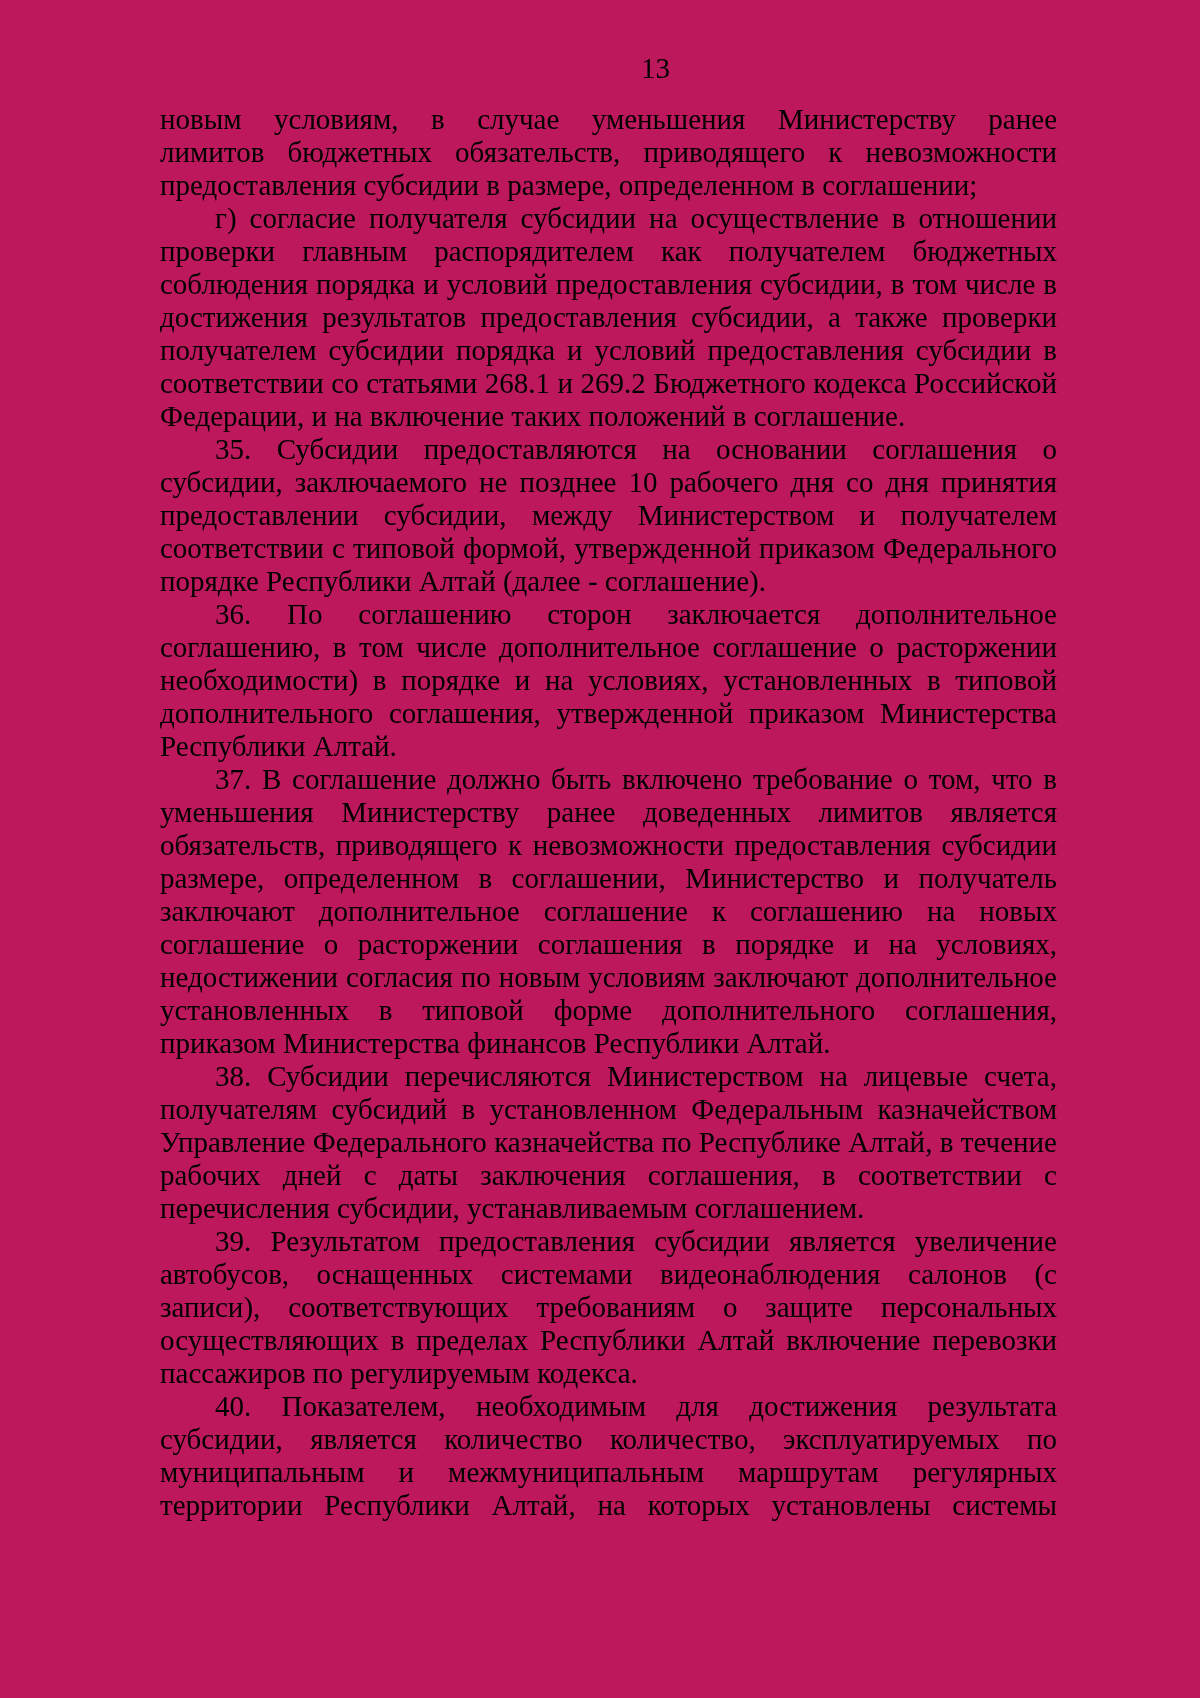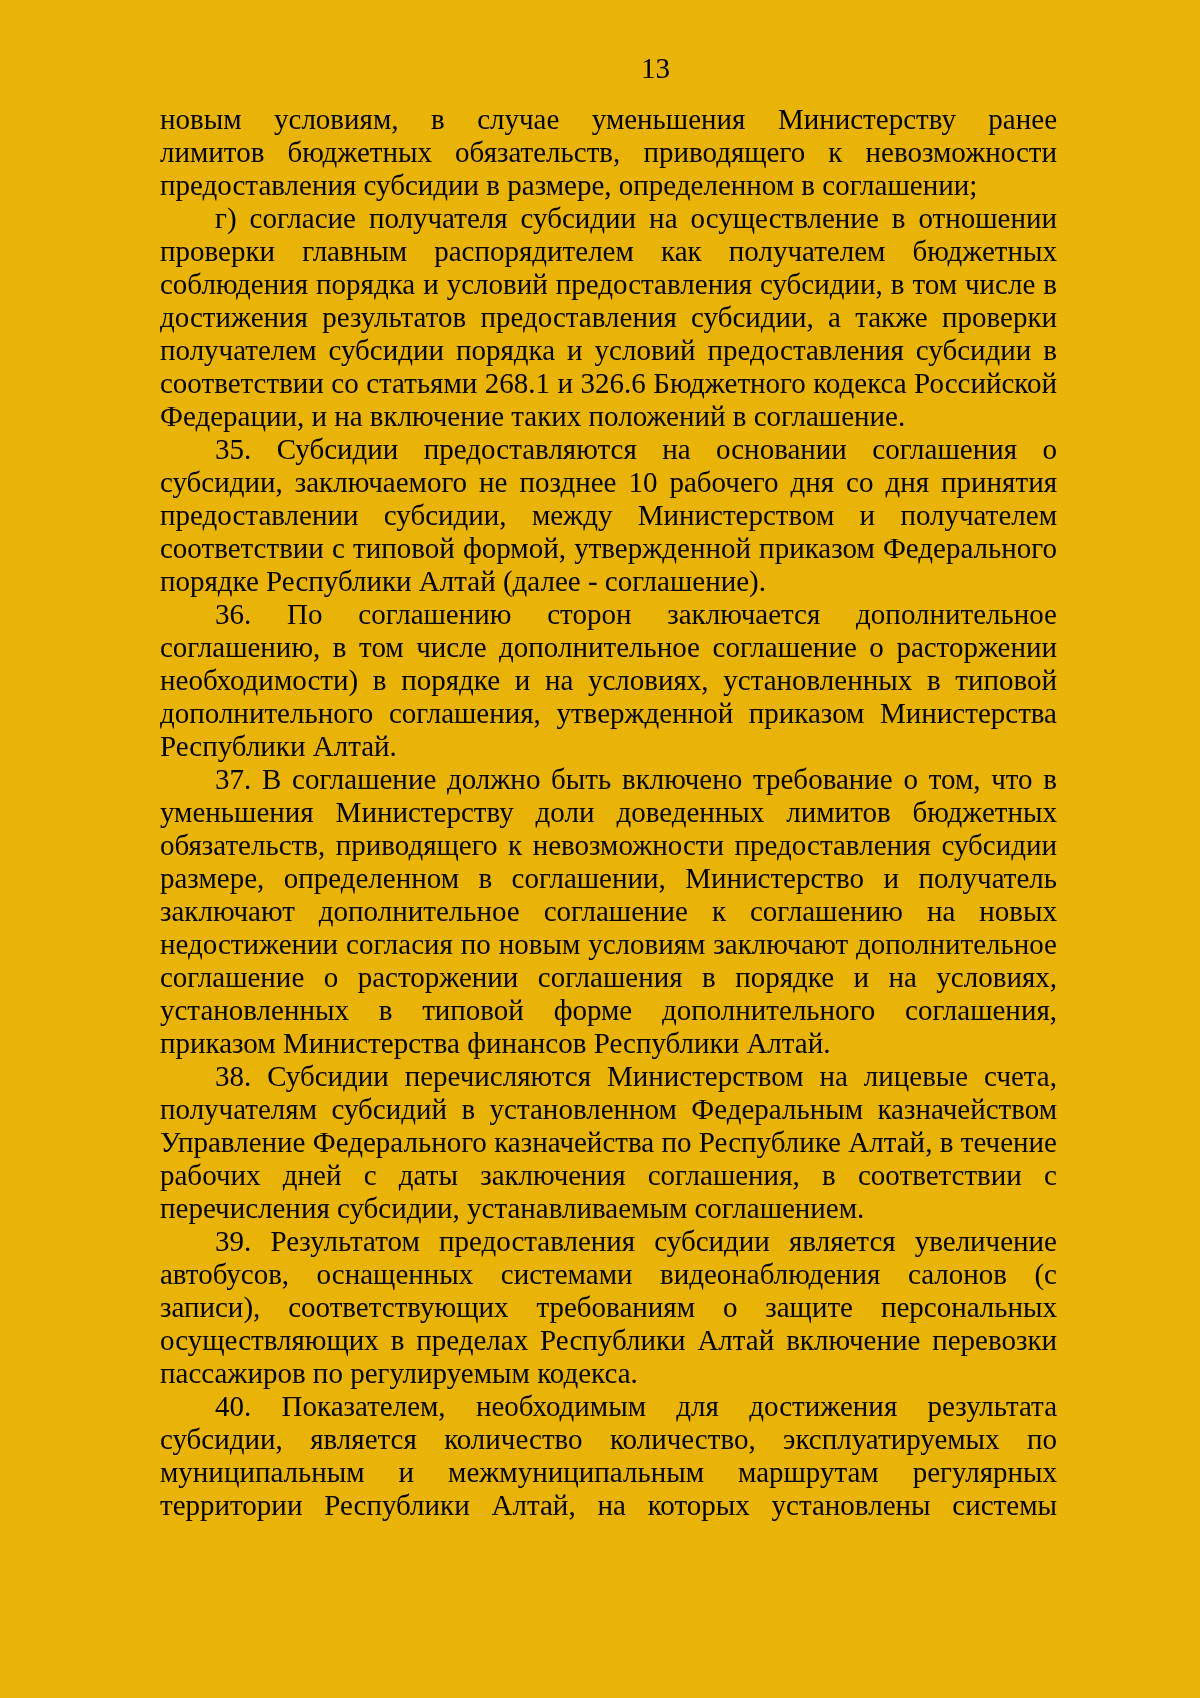--- a/index.html
+++ b/index.html
@@ -4,21 +4,21 @@
 <style>
   html, body {
     margin: 0;
     padding: 0;
     background: #ffffff;
   }
   .page {
     position: relative;
     width: 1200px;
     height: 1698px;
-    background: #eab308;
+    background: #be185d;
     font-family: "Liberation Serif", "DejaVu Serif", serif;
     color: #000000;
     overflow: hidden;
   }
   .page-number {
     position: absolute;
     top: 53px;
     left: 641px;
     font-size: 29px;
     line-height: 30px;
@@ -59,45 +59,45 @@
         <div class="line stretch">новым условиям, в случае уменьшения Министерству ранее доведенных</div>
         <div class="line stretch">лимитов бюджетных обязательств, приводящего к невозможности</div>
         <div class="line">предоставления субсидии в размере, определенном в соглашении;</div>
       </div>
       <div class="paragraph">
         <div class="line stretch indent">г) согласие получателя субсидии на осуществление в отношении них</div>
         <div class="line stretch">проверки главным распорядителем как получателем бюджетных средств</div>
         <div class="line stretch">соблюдения порядка и условий предоставления субсидии, в том числе в части</div>
         <div class="line stretch">достижения результатов предоставления субсидии, а также проверки органами</div>
         <div class="line stretch">получателем субсидии порядка и условий предоставления субсидии в</div>
-        <div class="line stretch">соответствии со статьями 268.1 и 326.6 Бюджетного кодекса Российской</div>
+        <div class="line stretch">соответствии со статьями 268.1 и 269.2 Бюджетного кодекса Российской</div>
         <div class="line">Федерации, и на включение таких положений в соглашение.</div>
       </div>
       <div class="paragraph">
         <div class="line stretch indent">35. Субсидии предоставляются на основании соглашения о предоставлении</div>
         <div class="line stretch">субсидии, заключаемого не позднее 10 рабочего дня со дня принятия решения о</div>
         <div class="line stretch">предоставлении субсидии, между Министерством и получателем субсидии, в</div>
         <div class="line stretch">соответствии с типовой формой, утвержденной приказом Федерального</div>
         <div class="line">порядке Республики Алтай (далее - соглашение).</div>
       </div>
       <div class="paragraph">
         <div class="line stretch indent">36. По соглашению сторон заключается дополнительное соглашение к</div>
         <div class="line stretch">соглашению, в том числе дополнительное соглашение о расторжении (при</div>
         <div class="line stretch">необходимости) в порядке и на условиях, установленных в типовой форме</div>
         <div class="line stretch">дополнительного соглашения, утвержденной приказом Министерства финансов</div>
         <div class="line">Республики Алтай.</div>
       </div>
       <div class="paragraph">
         <div class="line stretch indent">37. В соглашение должно быть включено требование о том, что в случае</div>
-        <div class="line stretch">уменьшения Министерству доли доведенных лимитов бюджетных</div>
+        <div class="line stretch">уменьшения Министерству ранее доведенных лимитов является</div>
         <div class="line stretch">обязательств, приводящего к невозможности предоставления субсидии в</div>
         <div class="line stretch">размере, определенном в соглашении, Министерство и получатель субсидии</div>
         <div class="line stretch">заключают дополнительное соглашение к соглашению на новых условиях, при</div>
+        <div class="line stretch">соглашение о расторжении соглашения в порядке и на условиях,</div>
         <div class="line stretch">недостижении согласия по новым условиям заключают дополнительное</div>
-        <div class="line stretch">соглашение о расторжении соглашения в порядке и на условиях,</div>
         <div class="line stretch">установленных в типовой форме дополнительного соглашения, утвержденной</div>
         <div class="line">приказом Министерства финансов Республики Алтай.</div>
       </div>
       <div class="paragraph">
         <div class="line stretch indent">38. Субсидии перечисляются Министерством на лицевые счета, открытые</div>
         <div class="line stretch">получателям субсидий в установленном Федеральным казначейством порядке в</div>
         <div class="line stretch">Управление Федерального казначейства по Республике Алтай, в течение 10</div>
         <div class="line stretch">рабочих дней с даты заключения соглашения, в соответствии с графиком</div>
         <div class="line">перечисления субсидии, устанавливаемым соглашением.</div>
       </div>

